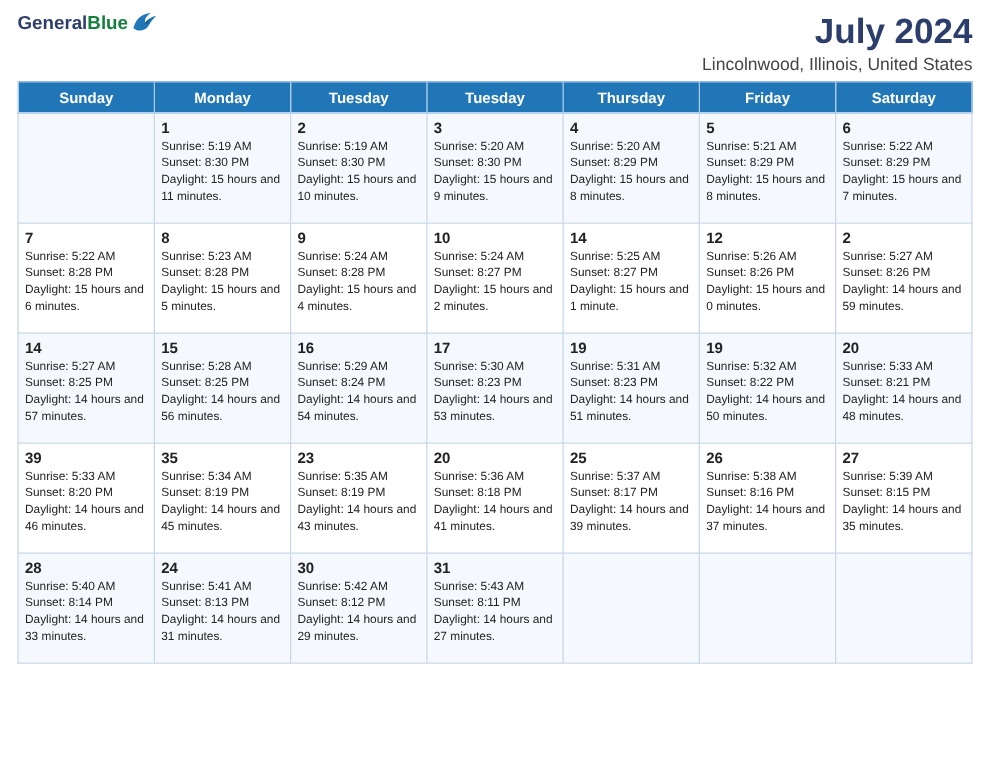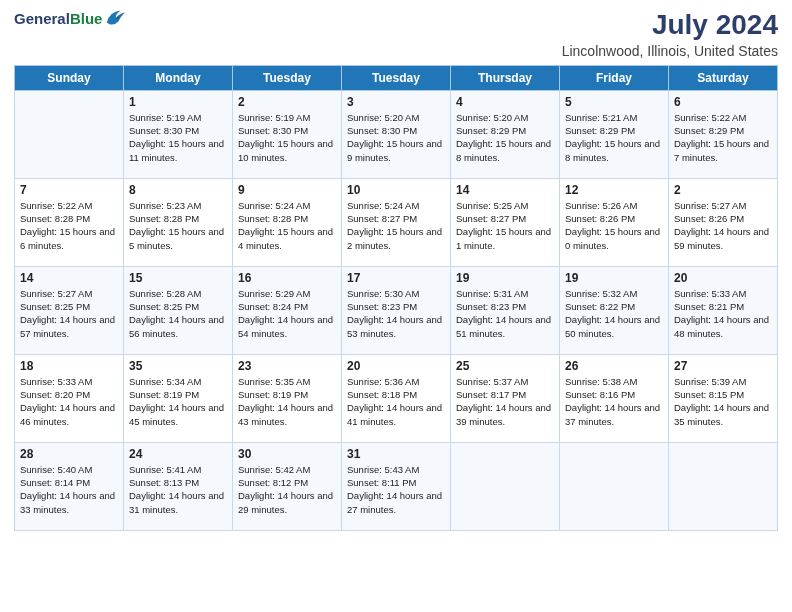--- a/index.html
+++ b/index.html
@@ -214,21 +214,21 @@
             <span class="day-num">19</span>
             <div class="cell-text">Sunrise: 5:32 AM<br>Sunset: 8:22 PM<br>Daylight: 14 hours and 50 minutes.</div>
           </td>
           <td>
             <span class="day-num">20</span>
             <div class="cell-text">Sunrise: 5:33 AM<br>Sunset: 8:21 PM<br>Daylight: 14 hours and 48 minutes.</div>
           </td>
         </tr>
         <tr>
           <td>
-            <span class="day-num">18</span>
+            <span class="day-num">39</span>
             <div class="cell-text">Sunrise: 5:33 AM<br>Sunset: 8:20 PM<br>Daylight: 14 hours and 46 minutes.</div>
           </td>
           <td>
             <span class="day-num">35</span>
             <div class="cell-text">Sunrise: 5:34 AM<br>Sunset: 8:19 PM<br>Daylight: 14 hours and 45 minutes.</div>
           </td>
           <td>
             <span class="day-num">23</span>
             <div class="cell-text">Sunrise: 5:35 AM<br>Sunset: 8:19 PM<br>Daylight: 14 hours and 43 minutes.</div>
           </td>

